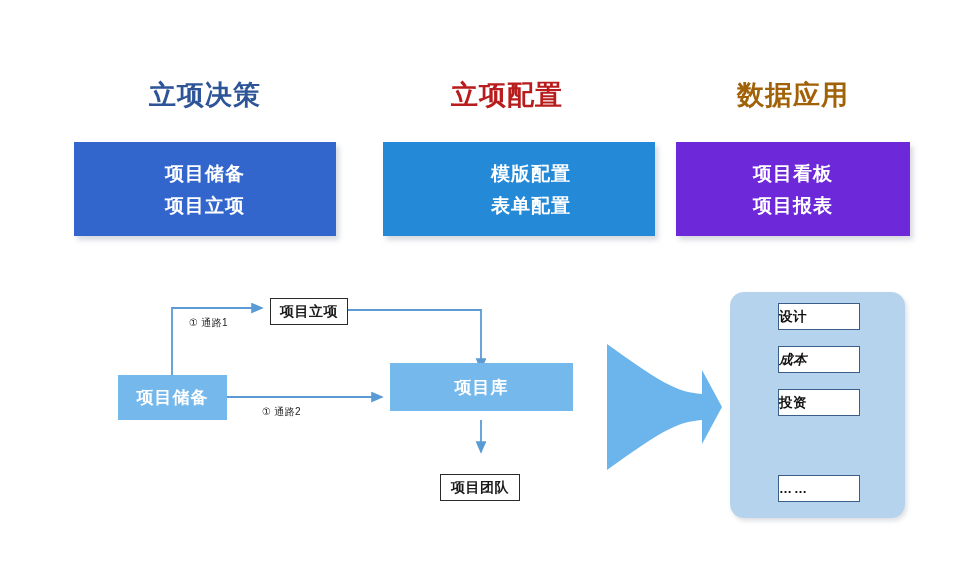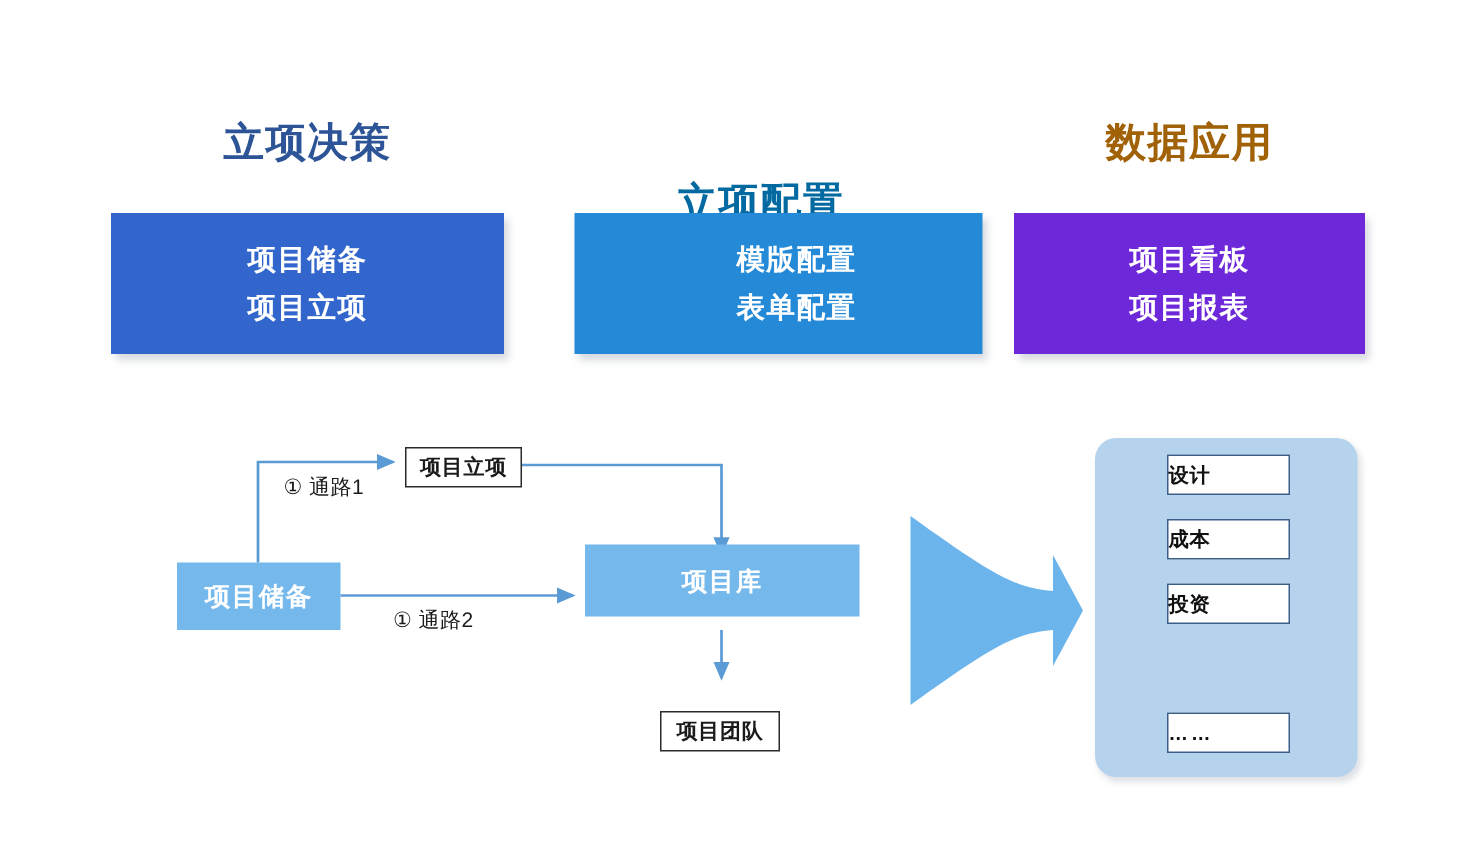--- a/index.html
+++ b/index.html
@@ -64,21 +64,21 @@
     display: flex;
     align-items: center;
     justify-content: center;
     color: #1a1a1a;
     font-size: 14px;
     font-weight: bold;
     letter-spacing: 0.5px;
   }
   .flow-label {
     position: absolute;
-    font-size: 14px;
+    font-size: 10px;
     color: #1a1a1a;
     white-space: nowrap;
     letter-spacing: 0.3px;
   }
   .connectors {
     position: absolute;
     left: 0;
     top: 0;
     width: 980px;
     height: 578px;
@@ -124,21 +124,21 @@
 
 <div class="pillar" style="left:74px; top:82px; width:262px;">
   <div class="pillar-title" style="color:#2C5496;">立项决策</div>
 </div>
 <div class="pillar-card" style="left:74px; top:142px; width:262px; height:94px; background:#3366CC;">
   <span>项目储备</span>
   <span>项目立项</span>
 </div>
 
 <div class="pillar" style="left:383px; top:82px; width:248px;">
-  <div class="pillar-title" style="color:#0369a1;margin-top:40px;">立项配置</div>
+  <div class="pillar-title" style="color:#b91c1c;">立项配置</div>
 </div>
 <div class="pillar-card" style="left:383px; top:142px; width:248px; height:94px; background:#2489D6;padding-left:24px;">
   <span>模版配置</span>
   <span>表单配置</span>
 </div>
 
 <div class="pillar" style="left:676px; top:82px; width:234px;">
   <div class="pillar-title" style="color:#a16207;">数据应用</div>
 </div>
 <div class="pillar-card" style="left:676px; top:142px; width:234px; height:94px; background:#6d28d9;">
@@ -184,21 +184,21 @@
 </div>
 
 <div class="flow-label" style="left:189px; top:316px;">① 通路1</div>
 
 <div class="flow-label" style="left:262px; top:405px;">① 通路2</div>
 
 <div class="data-panel">
   <div class="data-item" style="top:11px;">
     <span>设计</span>
   </div>
-  <div class="data-item" style="top:54px;">
+  <div class="data-item" style="top:54px;font-style:italic;">
     <span>成本</span>
   </div>
   <div class="data-item" style="top:97px;">
     <span>投资</span>
   </div>
   <div class="data-item" style="top:183px;">
     <span class="dots">……</span>
   </div>
 </div>
 

